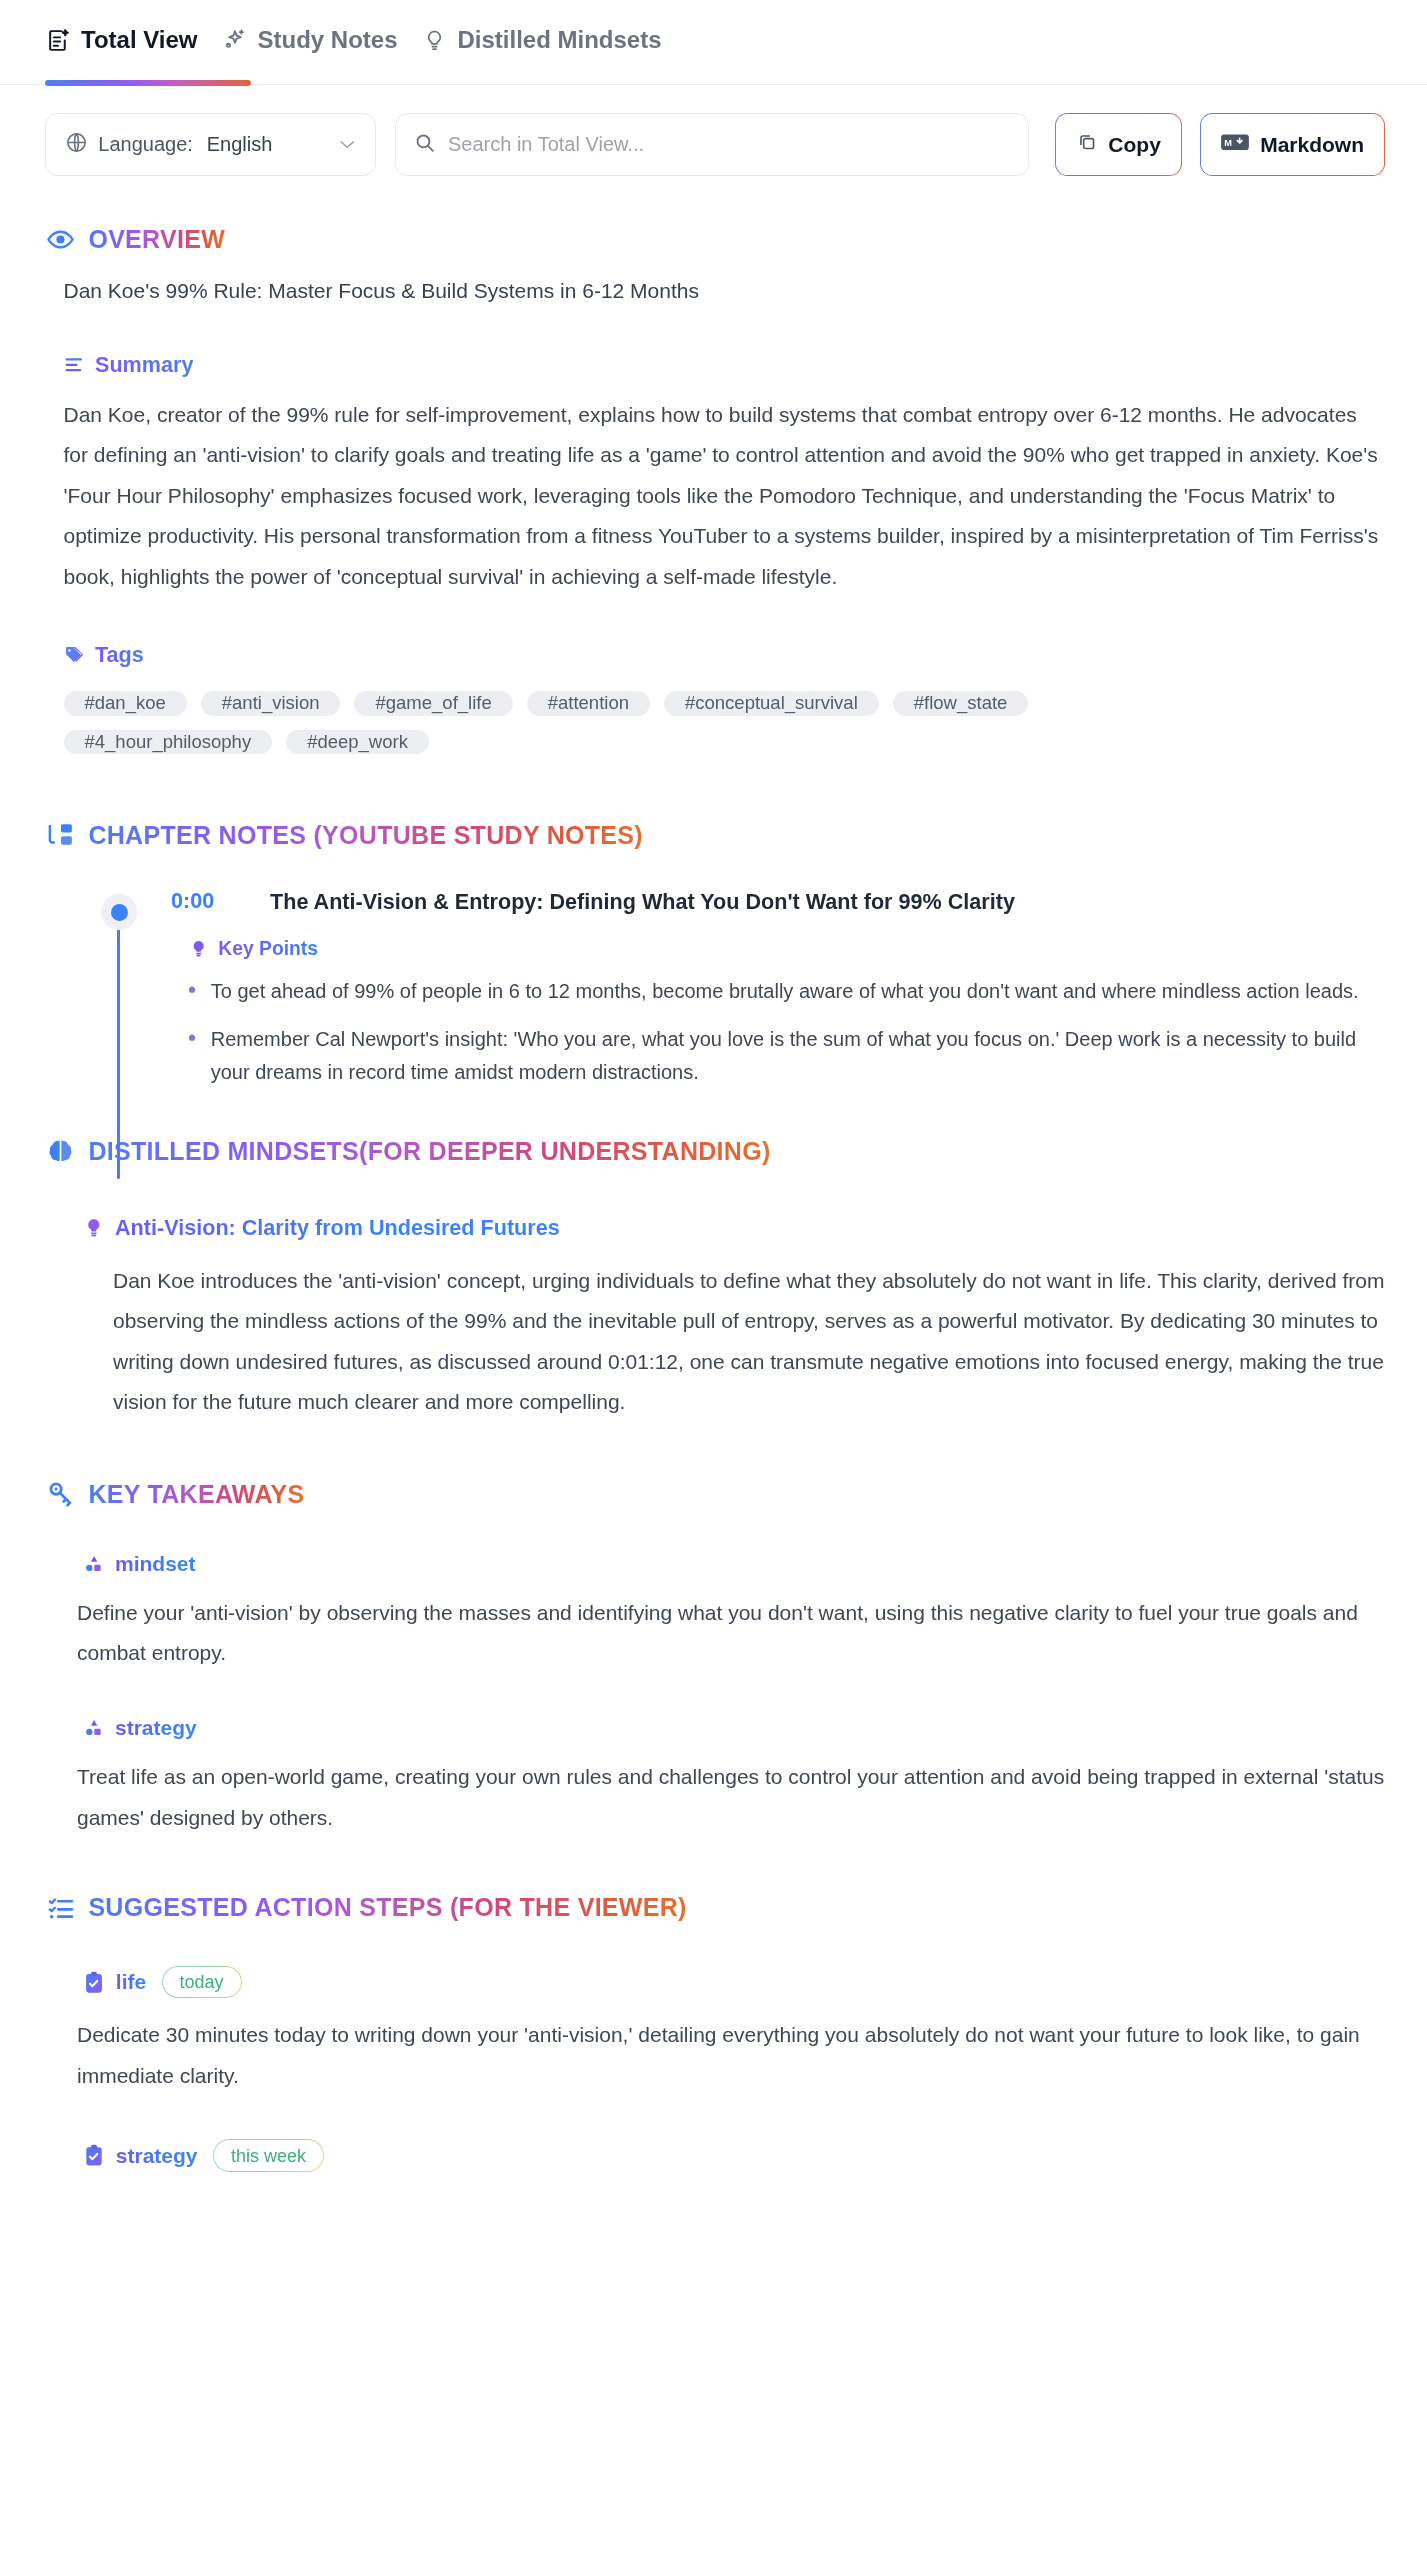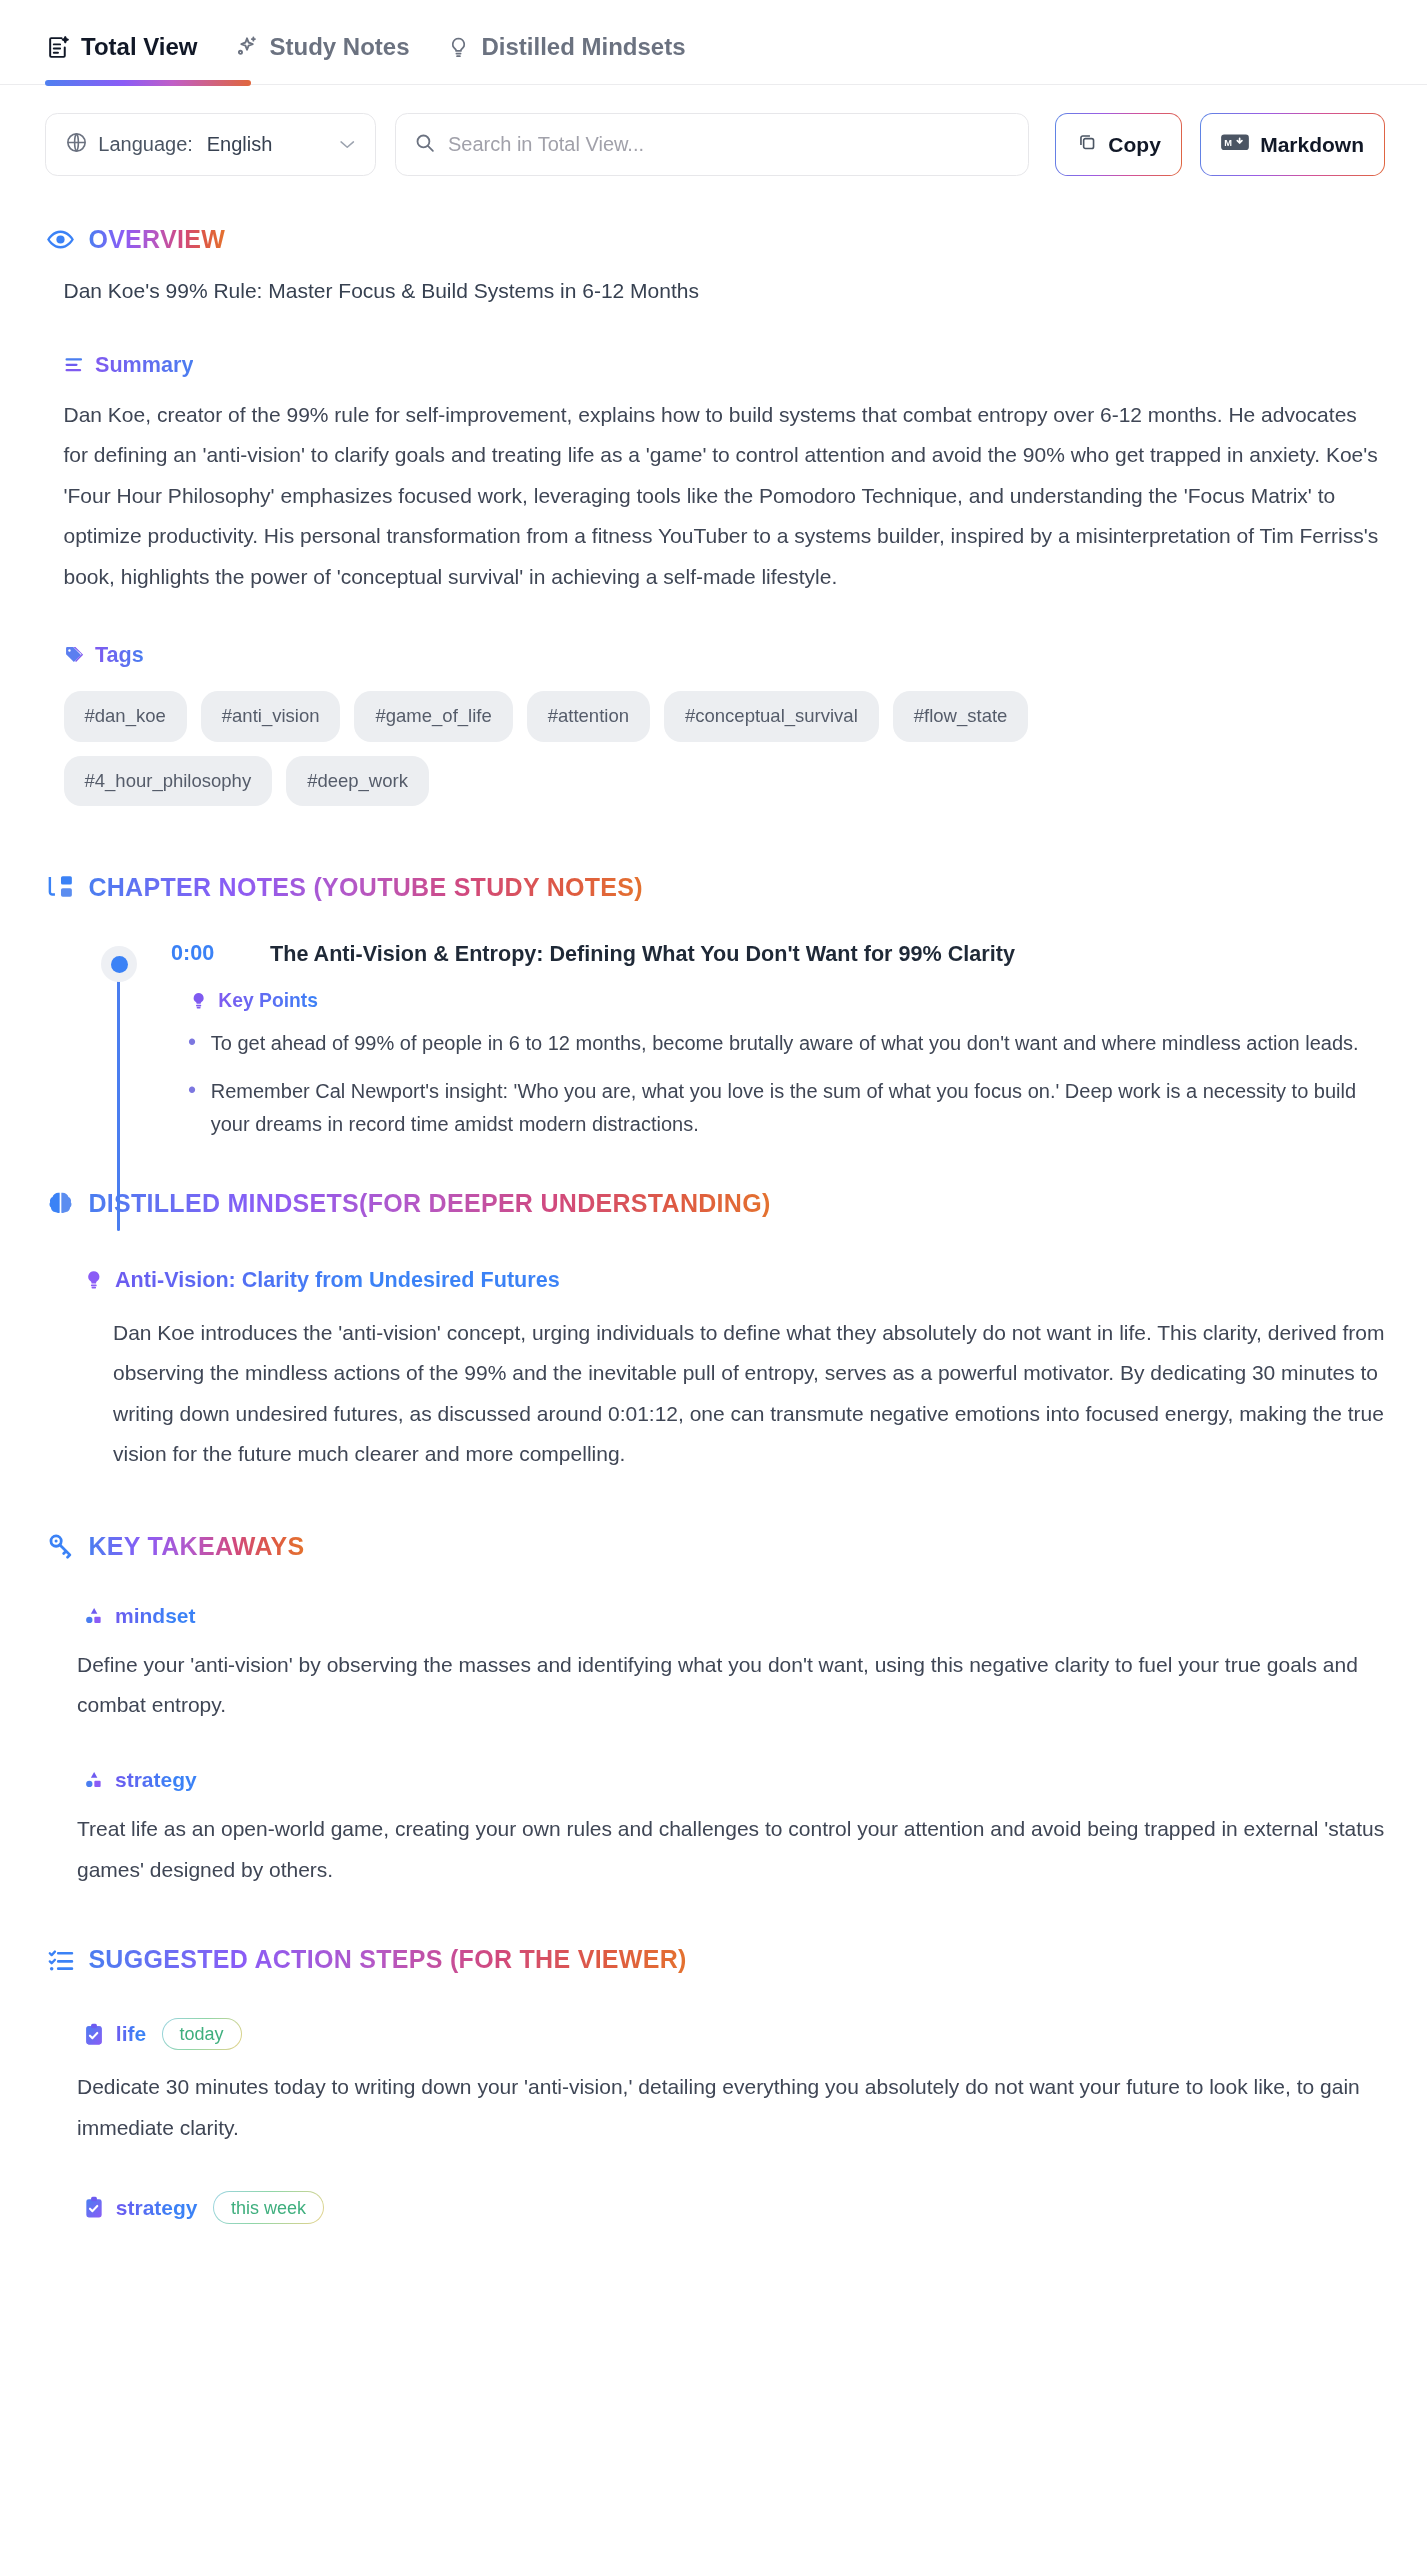--- a/index.html
+++ b/index.html
@@ -14,21 +14,21 @@
   
   .page{width:1427px;min-height:2576px;background:#fff;position:relative;}
 
   
   .tabbar{
     position:relative;
     padding:26px 0 0 45px;
     border-bottom:1.5px solid #ececee;
     height:85px;
   }
-  .tabs{display:flex;align-items:flex-end;gap:36px;height:46px;}
+  .tabs{display:flex;align-items:flex-start;gap:24px;height:46px;}
   .tab{
     display:flex;align-items:center;gap:10px;
     font-size:24px;font-weight:700;color:#6b7280;
     cursor:pointer;white-space:nowrap;padding-bottom:10.8px;
     position:relative;
   }
   .tab.active{color:#111827;}
   .tab .tico{display:flex;align-items:center;justify-content:center;width:26px;height:26px;}
   .tab-underline{
     position:absolute;left:45px;bottom:-1.5px;width:206px;height:5.4px;border-radius:3.1px;
@@ -101,21 +101,21 @@
   }
 
   .para{
     margin:17px 0 0 18.5px;font-size:21px;line-height:1.93;color:#3f4655;
     max-width:1344px;text-align:left;
   }
 
   .tag-row{display:flex;flex-wrap:wrap;gap:14px;margin:23px 0 0 18.5px;max-width:1182px;}
   .tag{
     background:#eceef1;color:#555c6a;border-radius:17px;
-    padding:16px 21px;font-size:18.5px;line-height:1;cursor:pointer;white-space:nowrap;
+    padding:3px 21px;font-size:18.5px;line-height:1;cursor:pointer;white-space:nowrap;
   }
 
   
   .chapter{position:relative;margin:37px 0 0 0;padding-left:0;}
   .ch-rail{
     position:absolute;left:72px;top:31px;width:3.1px;height:260px;background:#4a7ef0;border-radius:1.5px;
   }
   .ch-dot-outer{
     position:absolute;left:56px;top:6.2px;width:36px;height:36px;border-radius:50%;
     background:#eef0f4;display:flex;align-items:center;justify-content:center;

